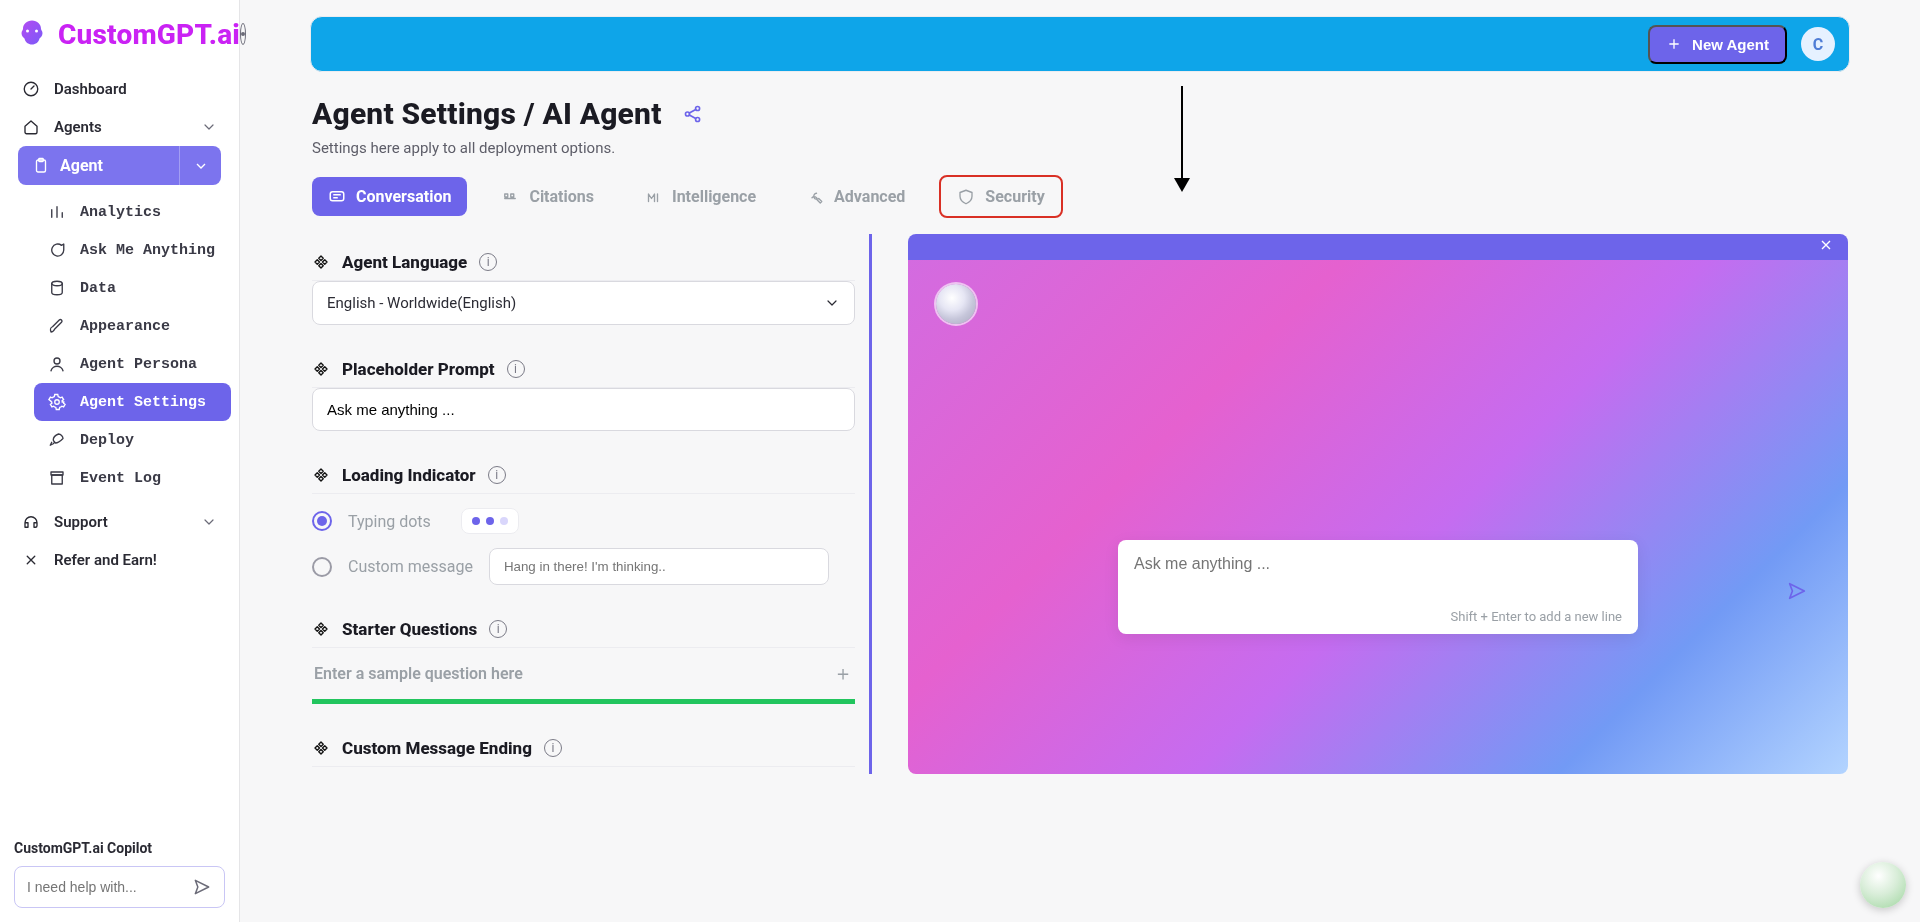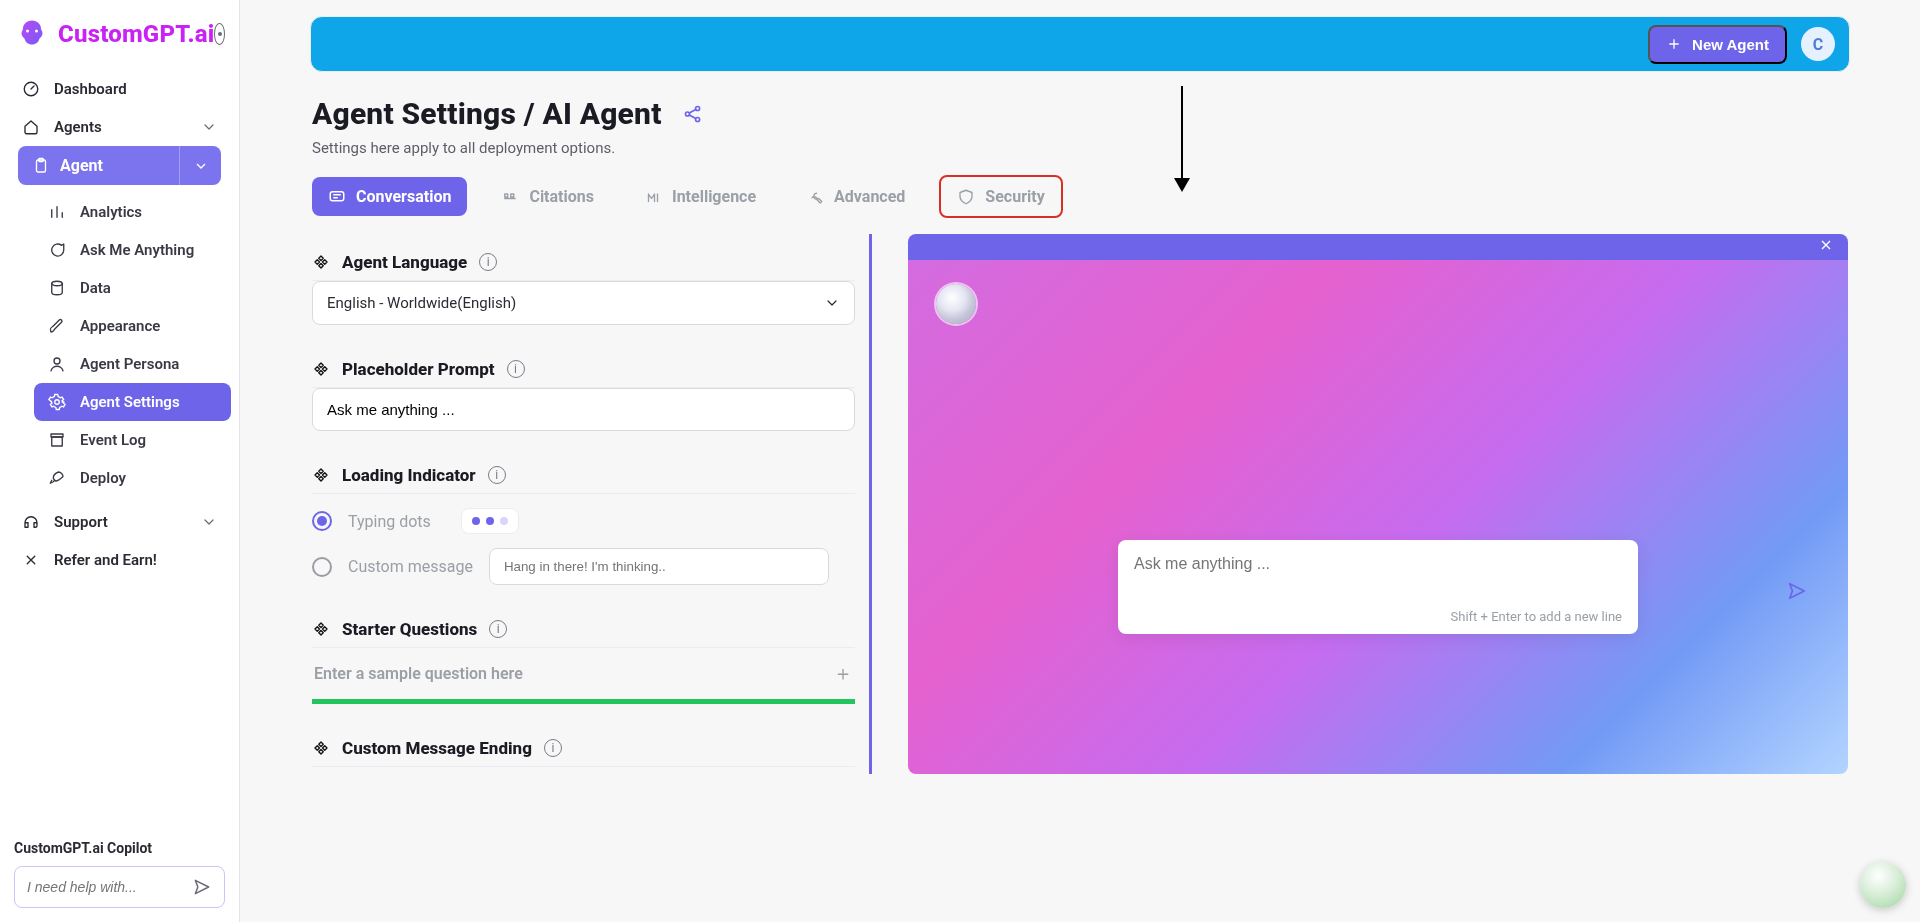--- a/index.html
+++ b/index.html
@@ -2,35 +2,35 @@
 <html><head>
 <meta charset="utf-8">
 <style>
 * { box-sizing: border-box; margin: 0; padding: 0; }
 body { font-family: -apple-system, BlinkMacSystemFont, "Segoe UI", Roboto, Helvetica, Arial, sans-serif; background: #f7f7f8; color: #111; width: 1920px; height: 922px; overflow: hidden; position: relative; }
 
 .sidebar { position: absolute; left: 0; top: 0; width: 240px; height: 922px; background: #fff; border-right: 1px solid #e5e5e7; display: flex; flex-direction: column; }
 .logo-row { display: flex; align-items: center; justify-content: space-between; padding: 16px 14px 18px 14px; }
 .logo { display: flex; align-items: center; gap: 8px; }
 .logo-icon { width: 36px; height: 36px; }
-.logo-text { font-size: 24px; font-weight: 800; color: #ca22f4; letter-spacing: 0.2px; }
+.logo-text { font-size: 28px; font-weight: 800; color: #ca22f4; letter-spacing: 0.2px; }
 .nav { padding: 0 8px; }
 .nav-item { display: flex; align-items: center; gap: 14px; padding: 10px 14px; border-radius: 8px; color: #2a2a33; font-weight: 600; font-size: 15px; cursor: pointer; }
 .nav-item .chev { margin-left: auto; color: #6b6b78; }
 .nav-item svg { flex: 0 0 auto; }
 .nav-sub { padding-left: 26px; }
-.nav-sub .nav-item { font-weight: 600; color: #3a3a46; }
+.nav-sub .nav-item { font-weight: 600; color: #3a3a46; font-family: Liberation Mono, monospace; }
 .agent-header { display: flex; align-items: stretch; margin: 0 10px 8px 10px; }
 .agent-header .lbl { display: flex; align-items: center; gap: 10px; padding: 10px 14px; background: #7c74ee; color: #fff; border-radius: 8px 0 0 8px; font-weight: 700; flex: 1; }
 .agent-header .tgl { width: 42px; display: flex; align-items: center; justify-content: center; background: #7c74ee; border-left: 1px solid rgba(255,255,255,0.3); border-radius: 0 8px 8px 0; cursor: pointer; }
 .sub-active { background: #6d64ea; color: #fff !important; }
 .copilot-title { font-weight: 700; font-size: 14px; color: #2a2a33; padding: 0 14px; margin-top: 8px; }
 .copilot-box { margin: 10px 14px 14px 14px; }
 .copilot-input { display: flex; align-items: center; justify-content: space-between; border: 1px solid #c9c6f5; border-radius: 8px; padding: 10px 12px; }
-.copilot-input input { border: none; outline: none; font-size: 14px; color: #000000; width: 150px; background: transparent; font-style: italic; }
+.copilot-input input { border: none; outline: none; font-size: 14px; color: #000000; width: 150px; background: transparent; }
 .support-section { margin-top: 6px; }
 
 .main { position: absolute; left: 240px; top: 0; right: 0; bottom: 0; padding: 16px 28px 0 28px; }
 .topbar { background: #0ea5e9; border: 1px solid #ececf0; border-radius: 12px; height: 56px; display: flex; align-items: center; justify-content: flex-end; padding: 0 14px; gap: 14px; margin: 0 42px; }
 .new-agent { display: inline-flex; align-items: center; gap: 10px; background: #6d64ea; color: #fff; border-radius: 8px; padding: 9px 16px; font-weight: 700; font-size: 15px; cursor: pointer; }
 .avatar-sm { width: 34px; height: 34px; border-radius: 50%; background: #e6f1ff; color: #4f7dd6; display: flex; align-items: center; justify-content: center; font-weight: 700; }
 
 .page-title { margin: 24px 44px 8px 44px; display: flex; align-items: center; gap: 16px; }
 .page-title h1 { font-size: 30px; font-weight: 800; color: #1b1b23; letter-spacing: 0.2px; }
 .page-sub { margin: 0 44px 18px 44px; color: #5e5e69; font-size: 15px; }
@@ -174,30 +174,30 @@
       </div>
       <div class="nav-item sub-active">
         <svg width="18" height="18" viewBox="0 0 24 24" style="stroke:#fff;fill:none;stroke-width:1.8">
             <circle cx="12" cy="12" r="3"></circle>
             <path d="M19 12a7 7 0 0 0-.2-1.7l2-1.5-2-3.4-2.3 1a7 7 0 0 0-2.9-1.7L13 2h-4l-.6 2.7a7 7 0 0 0-2.9 1.7l-2.3-1-2 3.4 2 1.5A7 7 0 0 0 5 12c0 .6.1 1.1.2 1.7l-2 1.5 2 3.4 2.3-1a7 7 0 0 0 2.9 1.7L11 22h4l.6-2.7a7 7 0 0 0 2.9-1.7l2.3 1 2-3.4-2-1.5c.1-.6.2-1.1.2-1.7z"></path>
           </svg>
         <span>Agent Settings</span>
       </div>
       <div class="nav-item">
         <svg width="18" height="18" viewBox="0 0 24 24" class="svg-stroke">
+            <path d="M5 15c-2 4-2 4-2 4s0 0 4-2l2-2M14 4c3 0 6 3 6 6-4 4-8 6-10 6-1-1-3-3-3-4 0-2 2-6 7-8z"></path>
+          </svg>
+        <span>Deploy</span>
+      </div>
+      <div class="nav-item">
+        <svg width="18" height="18" viewBox="0 0 24 24" class="svg-stroke">
             <rect x="4" y="4" width="16" height="4"></rect>
             <rect x="5" y="8" width="14" height="12"></rect>
           </svg>
         <span>Event Log</span>
-      </div>
-      <div class="nav-item">
-        <svg width="18" height="18" viewBox="0 0 24 24" class="svg-stroke">
-            <path d="M5 15c-2 4-2 4-2 4s0 0 4-2l2-2M14 4c3 0 6 3 6 6-4 4-8 6-10 6-1-1-3-3-3-4 0-2 2-6 7-8z"></path>
-          </svg>
-        <span>Deploy</span>
       </div>
     </div>
 
     <div class="support-section">
       <div class="nav-item">
         <svg width="18" height="18" viewBox="0 0 24 24" class="svg-stroke">
             <path d="M4 13a8 8 0 1 1 16 0v4a2 2 0 0 1-2 2h-2v-6h4M4 13v6h4v-6H4z"></path>
           </svg>
         <span>Support</span>
         <svg class="chev svg-stroke" width="16" height="16" viewBox="0 0 24 24">

